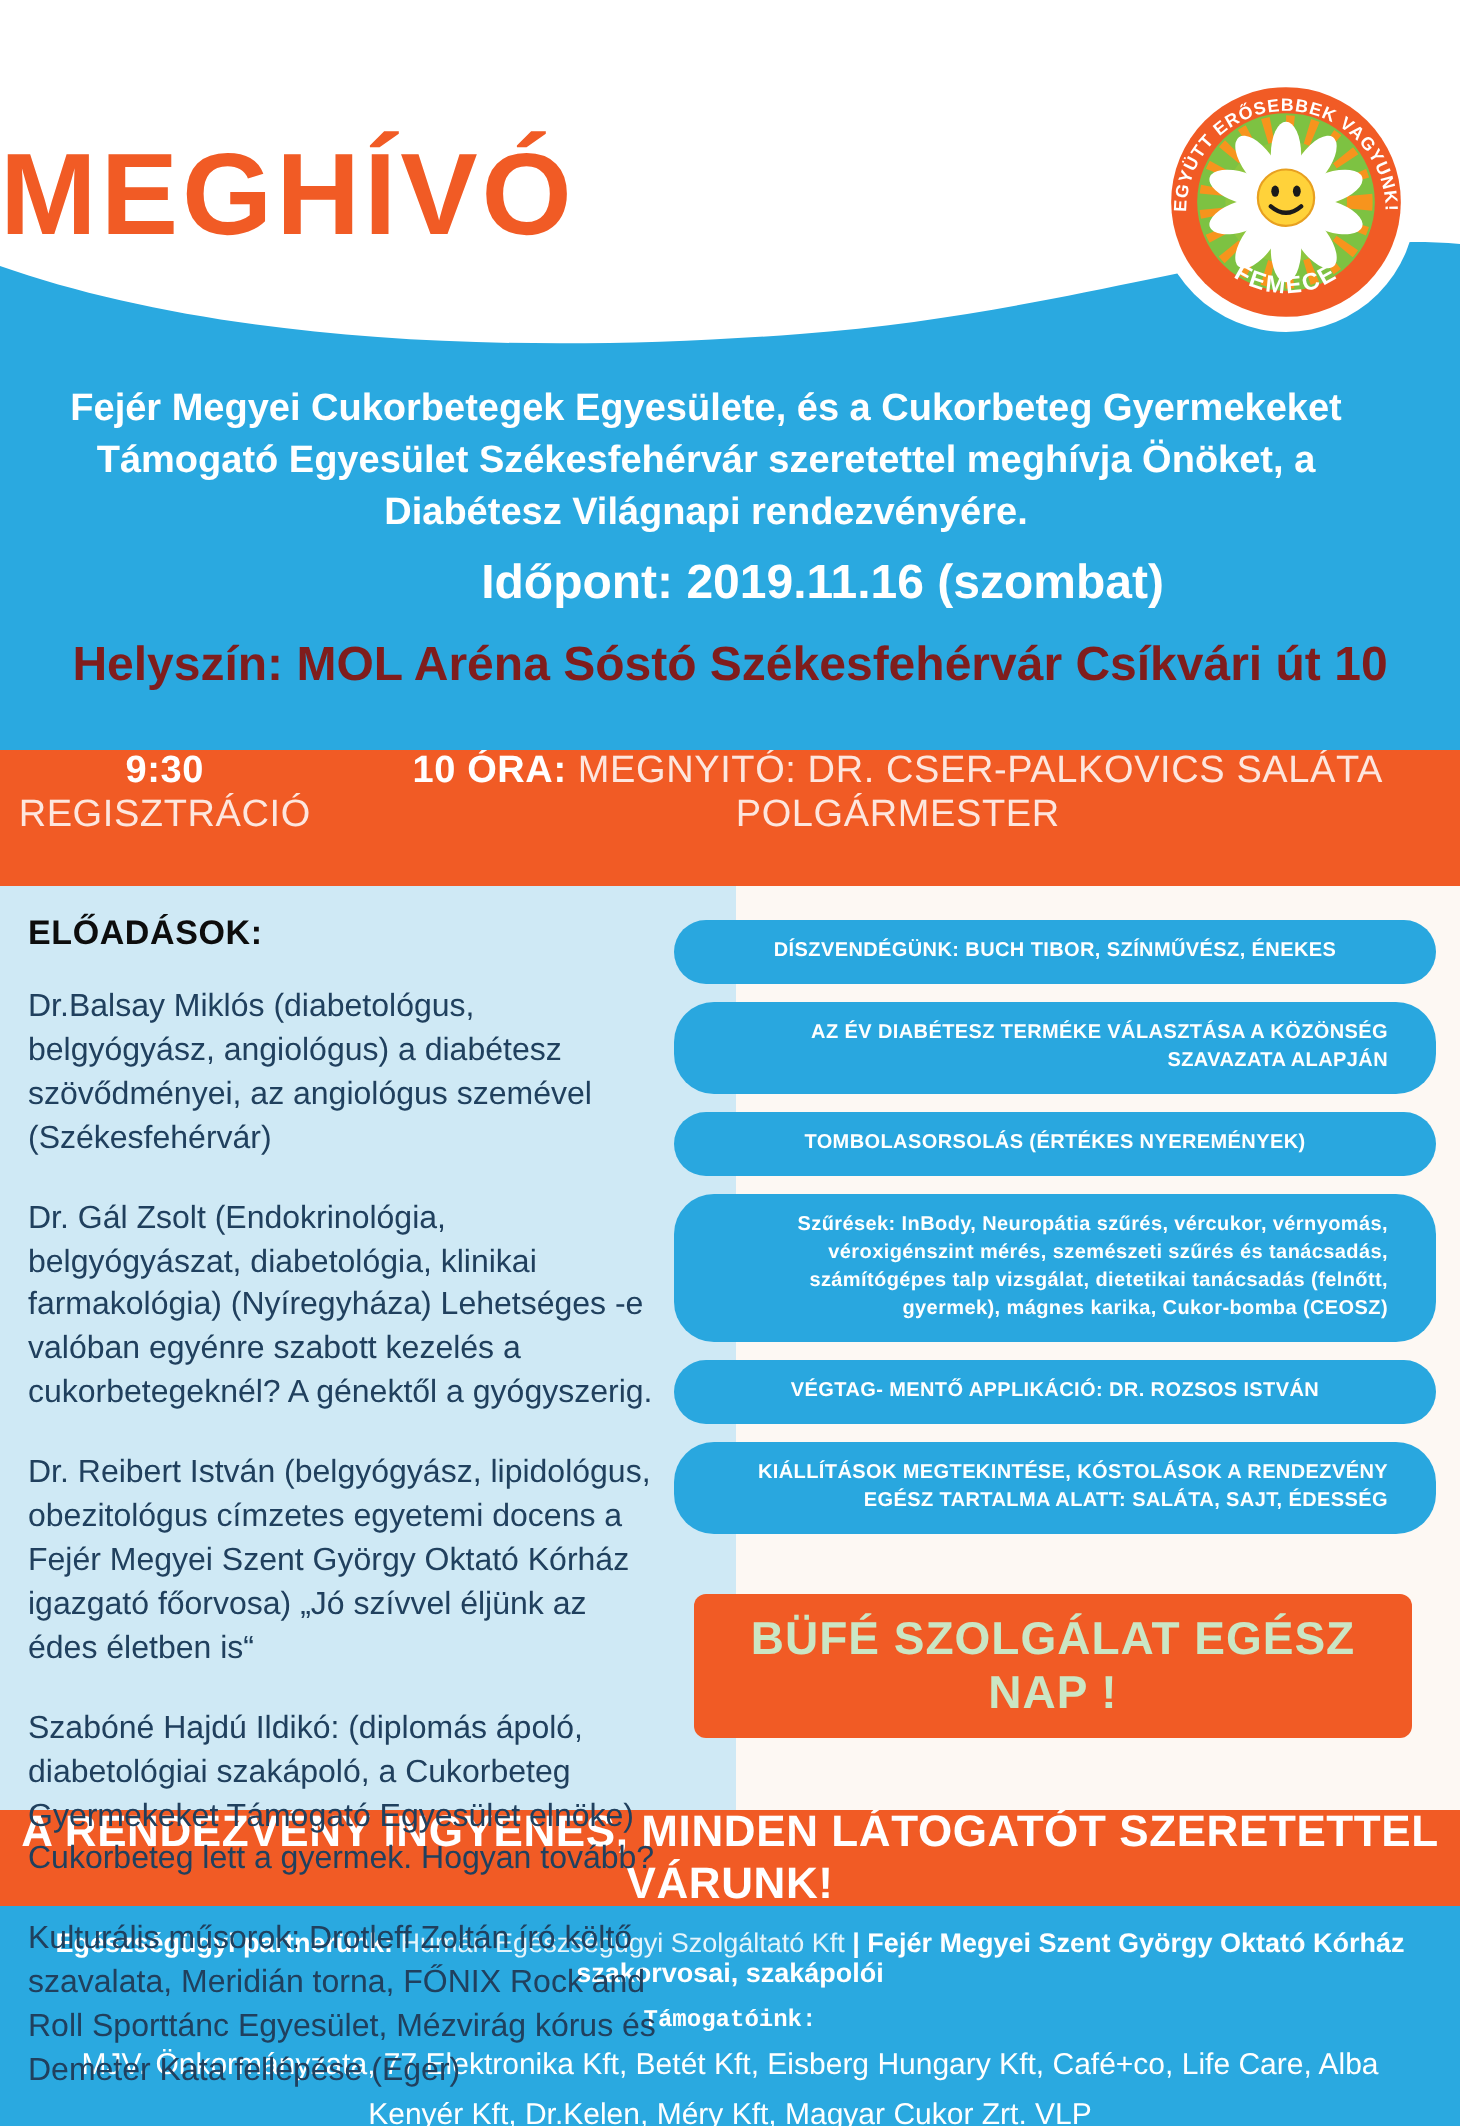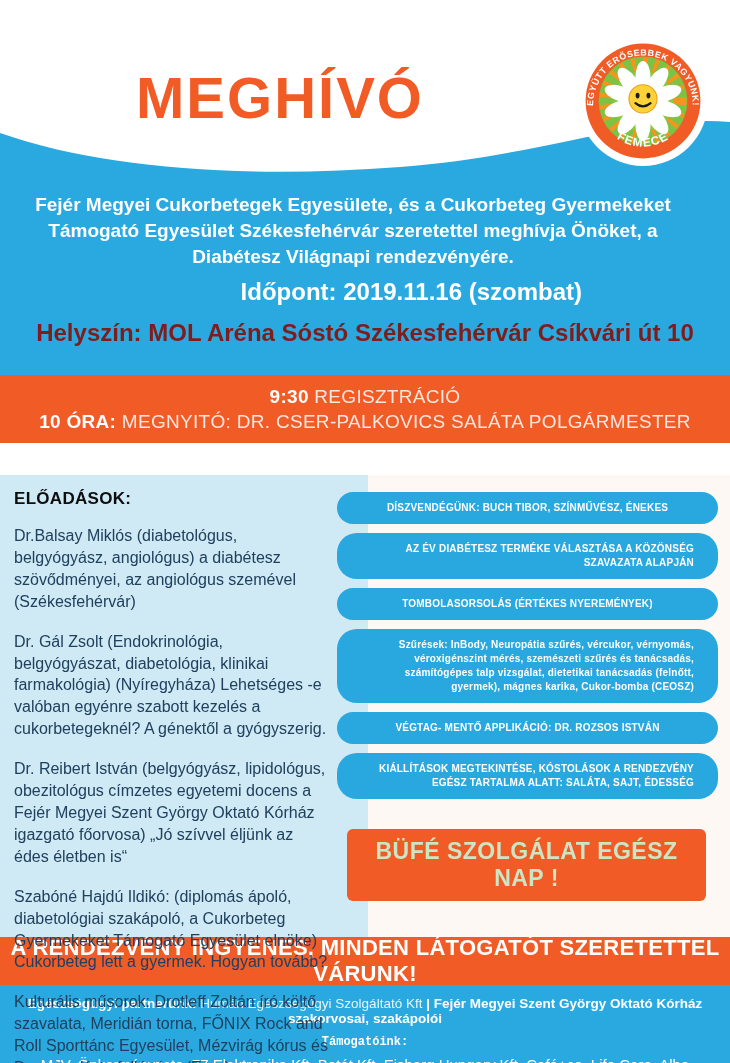--- a/index.html
+++ b/index.html
@@ -4,46 +4,46 @@
 <style>
   html,body{margin:0;padding:0;background:#e8e8e8;}
   .poster{
     width:730px;height:1063px;margin:0 auto;position:relative;overflow:hidden;
     font-family:"Liberation Sans", sans-serif;background:#fff;
   }
   
   .hero{position:relative;width:730px;height:375px;background:#2aa9e0;}
   .hero-wave{position:absolute;top:0;left:0;display:block;}
   .hero-title{
-    position:absolute;top:64px;left:0;width:560px;text-align:center;
+    position:absolute;top:64px;left:0;width:560px;text-align:left;
     font-size:58px;font-weight:bold;letter-spacing:2px;color:#f15b25;margin:0;
   }
   .badge{position:absolute;top:36px;right:22px;width:130px;height:130px;}
   .invite{
     position:absolute;top:192px;left:23px;width:660px;text-align:center;
     color:#ffffff;font-size:19px;font-weight:bold;line-height:1.38;margin:0;
   }
   .when{
     position:absolute;top:278px;left:0;width:582px;text-align:right;
     color:#ffffff;font-size:24px;font-weight:bold;margin:0;
   }
   .where{
     position:absolute;top:319px;left:0;width:730px;text-align:center;
     color:#7f1d1d;font-size:24px;font-weight:bold;margin:0;
   }
   
   .band-reg{
     width:730px;height:68px;background:#f15b25;color:#fff;
-    display:flex;flex-direction:column;justify-content:center;gap:3px;text-align:center;
+    display:flex;flex-direction:row;justify-content:center;gap:3px;text-align:center;
   }
   .band-reg .line{font-size:19px;letter-spacing:0.3px;}
   .band-reg .soft{color:rgba(255,255,255,0.85);font-weight:normal;}
   .band-reg strong{font-weight:bold;color:#fff;}
   
-  .main{position:relative;width:730px;height:462px;background:#cfe9f5;margin-top:32px;}
+  .main{position:relative;width:730px;height:462px;background:#cfe9f5;}
   .right-panel{position:absolute;top:0;left:368px;right:0;bottom:0;background:#fdf8f3;}
   .cols{position:relative;display:flex;width:730px;height:462px;}
   .left-col{width:337px;box-sizing:border-box;padding:14px 8px 0 14px;}
   .lectures-heading{font-size:17px;font-weight:bold;color:#0d0d0d;margin:0 0 16px 0;letter-spacing:0.3px;}
   .lecture{font-size:16px;color:#20405e;line-height:1.37;margin:0 0 18px 0;}
   .right-col{flex:1;box-sizing:border-box;padding:17px 12px 0 0;}
   .pill{
     background:#29a7df;color:#fff;font-weight:bold;font-size:10px;line-height:1.4;
     border-radius:20px;padding:9px 24px;margin-bottom:9px;box-sizing:border-box;
     letter-spacing:0.2px;

